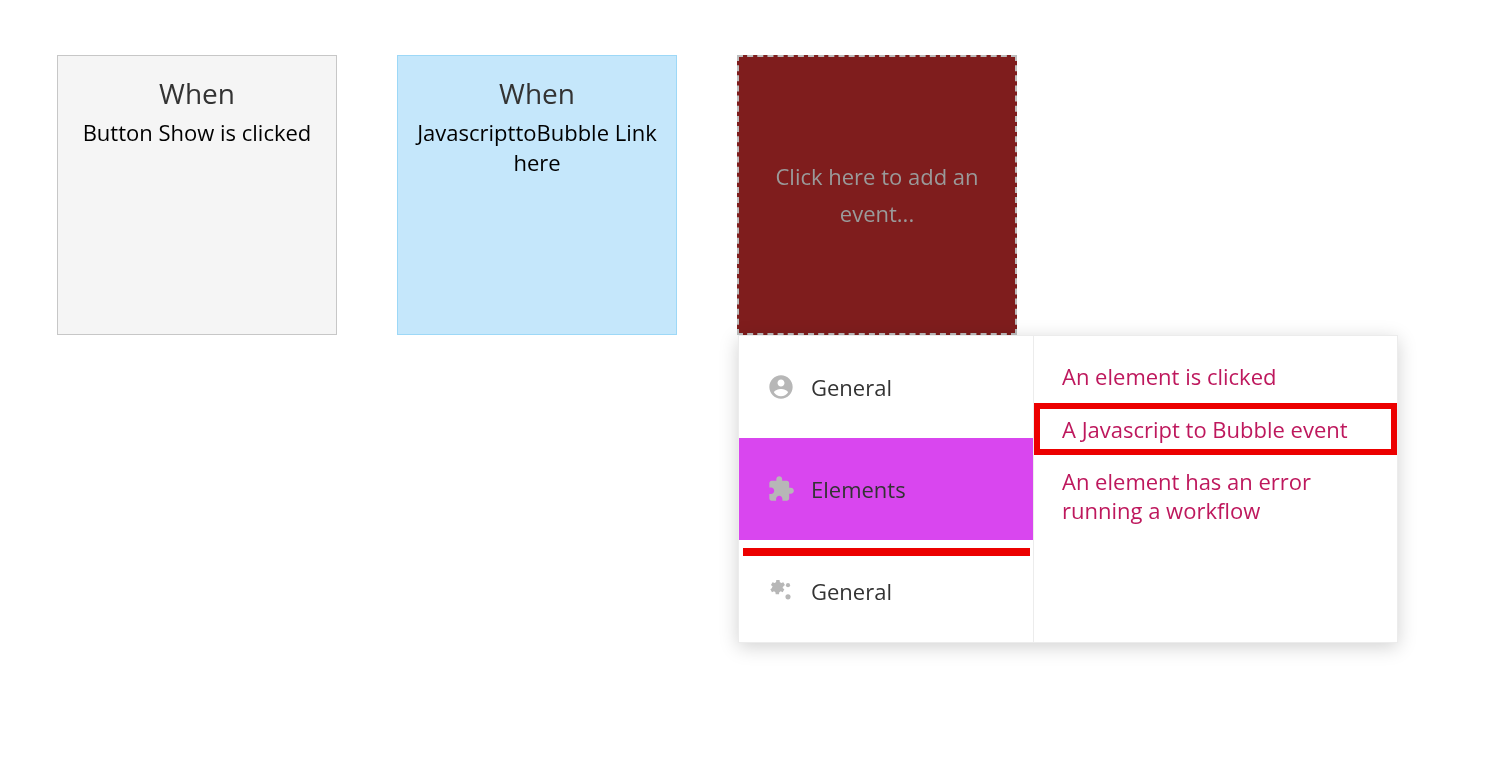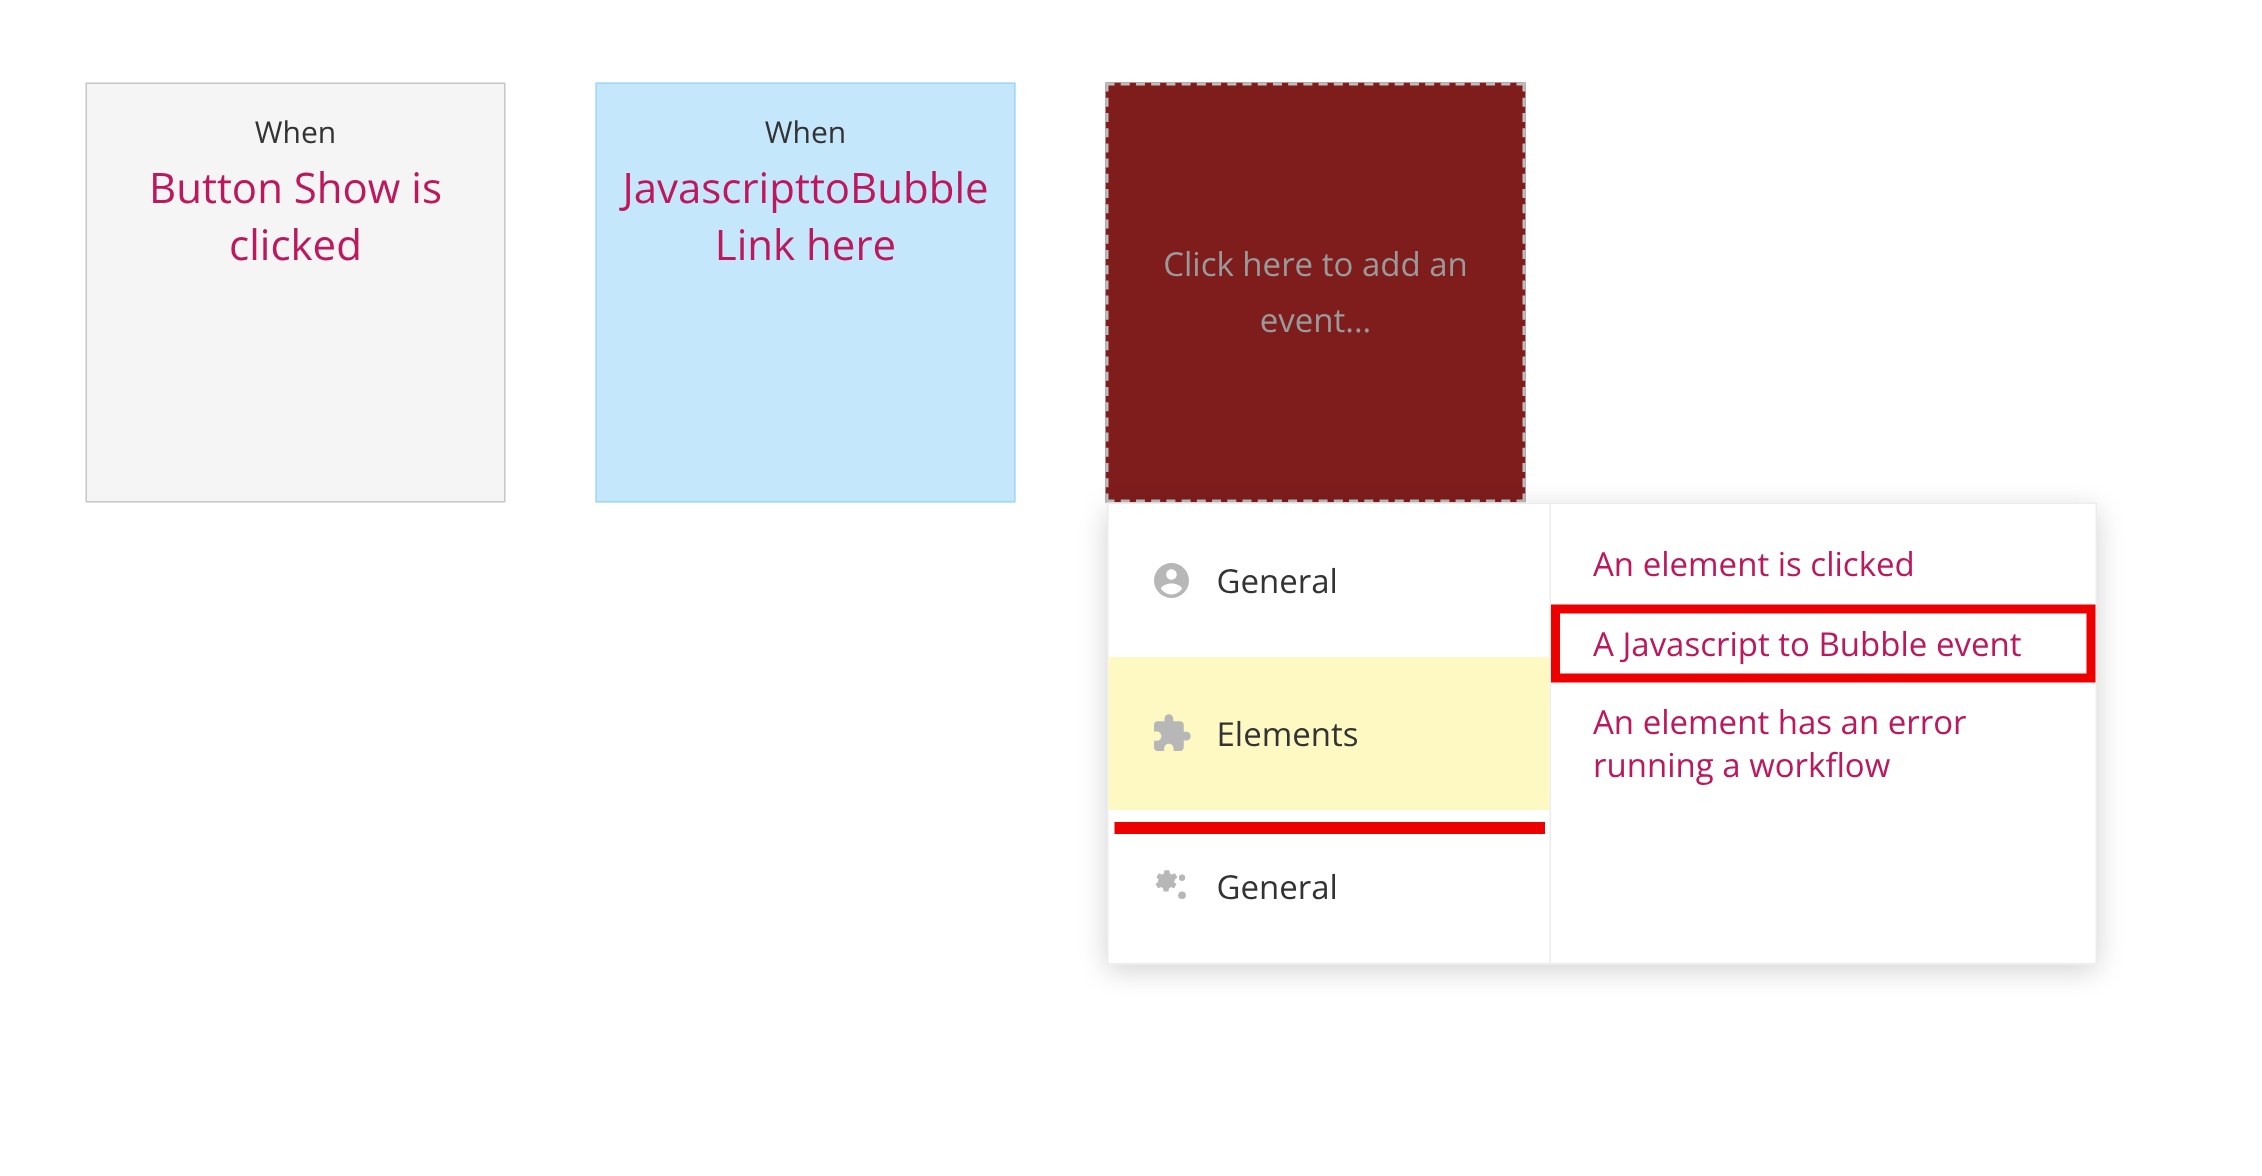--- a/index.html
+++ b/index.html
@@ -27,28 +27,28 @@
       background: #f5f5f5;
       padding: 18px 12px;
       text-align: center;
       cursor: pointer;
     }
     .event-card.selected {
       background: #c5e7fb;
       border: 1px solid #9dd8f7;
     }
     .event-card .when {
-      font-size: 20px;
+      font-size: 28px;
       color: #333333;
       font-weight: 400;
       margin-bottom: 6px;
     }
     .event-card .desc {
-      font-size: 28px;
-      color: #be185d;
+      font-size: 22px;
+      color: #000000;
       font-weight: 400;
       line-height: 1.35;
     }
     .add-event-card {
       width: 280px;
       height: 280px;
       border: 2px dashed #bdbdbd;
       background: #7f1d1d;
       display: flex;
       align-items: center;
@@ -81,21 +81,21 @@
     .menu-category {
       display: flex;
       align-items: center;
       gap: 16px;
       padding: 36px 28px;
       cursor: pointer;
       font-size: 22px;
       color: #333333;
     }
     .menu-category.active {
-      background: #fef9c3;
+      background: #d946ef;
       align-items: center;
     }
     .menu-category .icon {
       width: 28px;
       height: 28px;
       color: #b7b7b7;
       flex-shrink: 0;
     }
     .red-underline {
       position: absolute;

